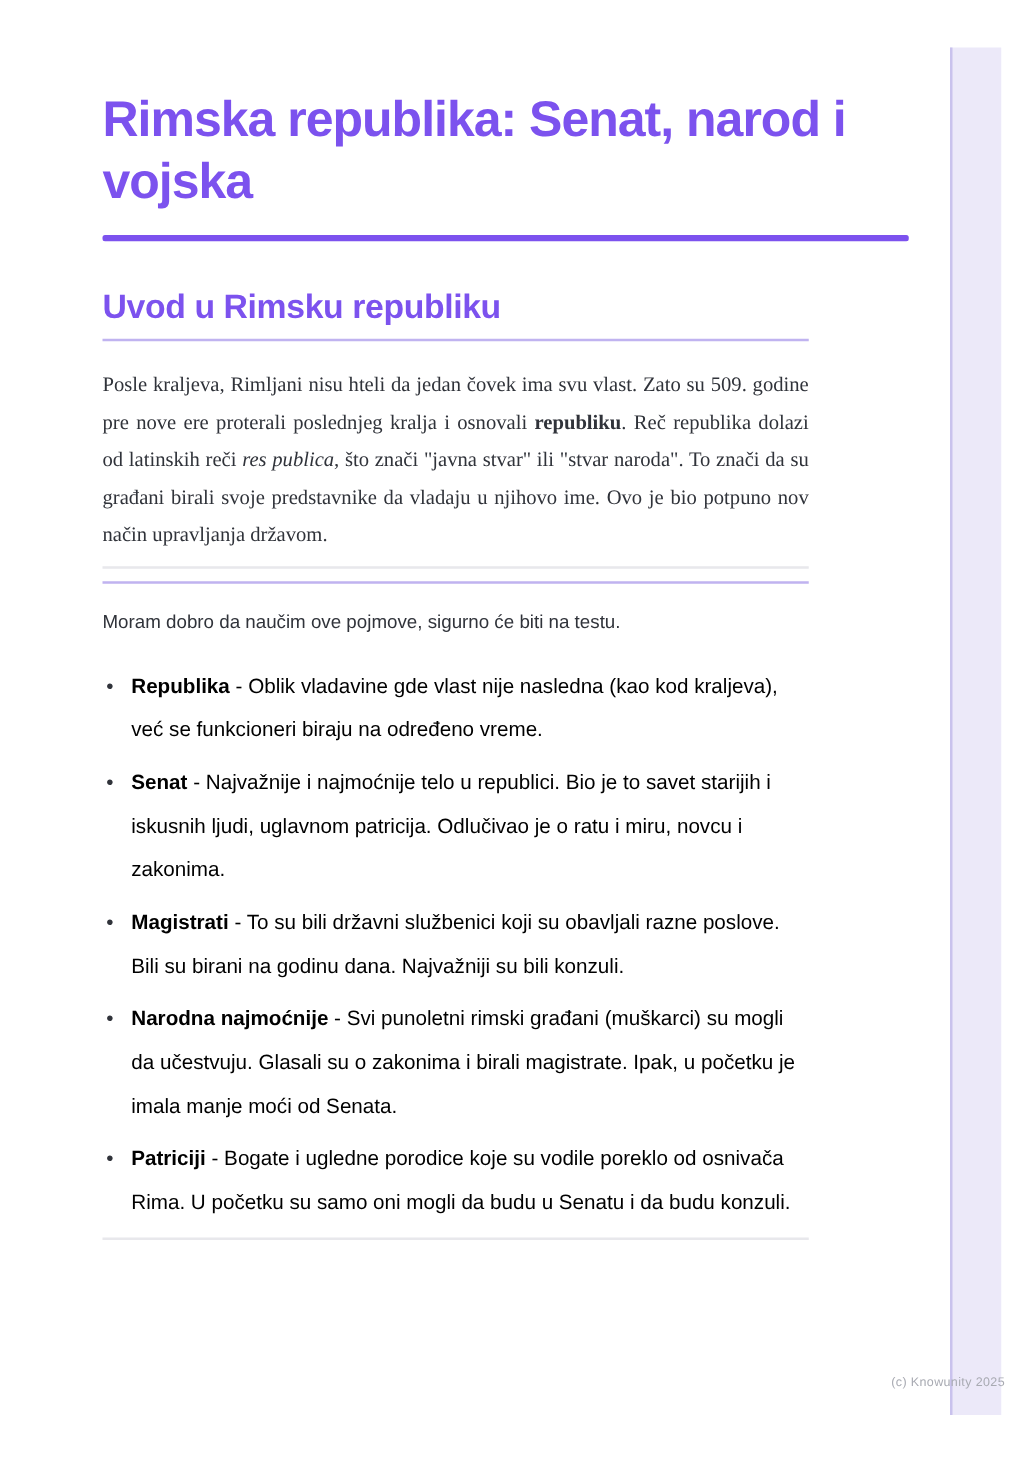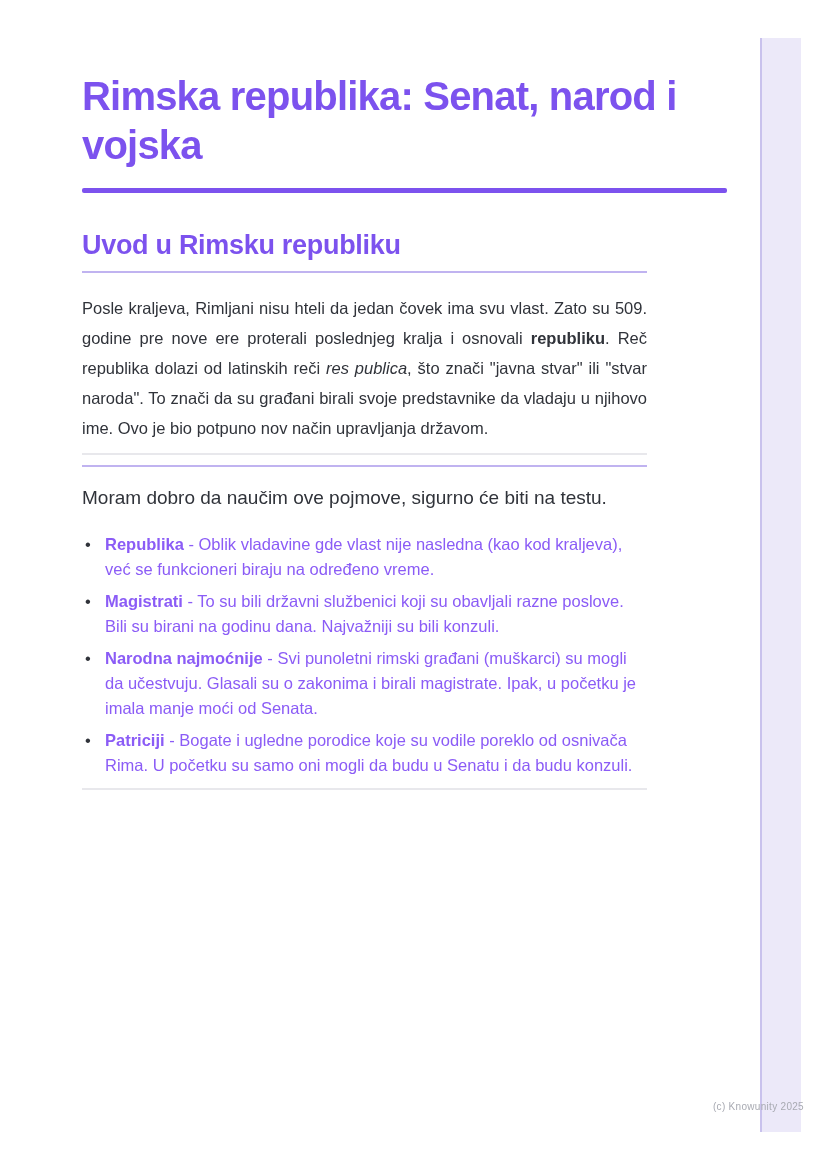--- a/index.html
+++ b/index.html
@@ -56,51 +56,52 @@
     margin-top: 10px;
   }
 
   p.body-paragraph {
     margin: 20px 0 0 0;
     width: 565px;
     font-size: 16.5px;
     line-height: 30px;
     color: #30333a;
     text-align: justify;
+    font-family: Liberation Serif, serif;
   }
   p.body-paragraph .seg-bold { font-weight: 700; }
   p.body-paragraph .seg-italic { font-style: italic; }
 
   .section-divider {
     width: 565px; height: 2px;
     background: #e8e8ec;
     margin-top: 10px;
   }
   .section-divider.mid { margin-top: 10px; }
 
   p.study-note {
     margin: 18px 0 0 0;
     width: 565px;
-    font-size: 19px;
+    font-size: 15px;
     line-height: 25px;
     color: #30333a;
   }
 
   ul.key-terms-list {
     margin: 22px 0 0 0;
     padding: 0;
     width: 565px;
     list-style: none;
   }
   ul.key-terms-list li {
     position: relative;
     padding-left: 23px;
     font-size: 16.5px;
-    line-height: 25px;
-    color: #8b5cf6;
+    line-height: 35px;
+    color: #000000;
   }
   ul.key-terms-list li + li { margin-top: 7px; }
   ul.key-terms-list li::before {
     content: "\2022";
     position: absolute;
     left: 3px; top: 0;
     color: #30333a;
   }
   ul.key-terms-list .term { font-weight: 700; }
 
@@ -132,20 +133,21 @@
     <p class="body-paragraph"><span>Posle kraljeva, Rimljani nisu hteli da jedan čovek ima svu vlast. Zato su 509. godine pre nove ere proterali poslednjeg kralja i osnovali </span><span class="seg-bold">republiku</span><span>. Reč republika dolazi od latinskih reči </span><span class="seg-italic">res publica</span><span>, što znači "javna stvar" ili "stvar naroda". To znači da su građani birali svoje predstavnike da vladaju u njihovo ime. Ovo je bio potpuno nov način upravljanja državom.</span></p>
 
     <div class="section-divider mid"></div>
 
     <div class="heading-underline"></div>
 
     <p class="study-note">Moram dobro da naučim ove pojmove, sigurno će biti na testu.</p>
 
     <ul class="key-terms-list">
       <li><span class="term">Republika</span><span> - </span><span>Oblik vladavine gde vlast nije nasledna (kao kod kraljeva), već se funkcioneri biraju na određeno vreme.</span></li>
+      <li><span class="term">Senat</span><span> - </span><span>Najvažnije i najmoćnije telo u republici. Bio je to savet starijih i iskusnih ljudi, uglavnom patricija. Odlučivao je o ratu i miru, novcu i zakonima.</span></li>
       <li><span class="term">Magistrati</span><span> - </span><span>To su bili državni službenici koji su obavljali razne poslove. Bili su birani na godinu dana. Najvažniji su bili konzuli.</span></li>
       <li><span class="term">Narodna najmoćnije</span><span> - </span><span>Svi punoletni rimski građani (muškarci) su mogli da učestvuju. Glasali su o zakonima i birali magistrate. Ipak, u početku je imala manje moći od Senata.</span></li>
       <li><span class="term">Patriciji</span><span> - </span><span>Bogate i ugledne porodice koje su vodile poreklo od osnivača Rima. U početku su samo oni mogli da budu u Senatu i da budu konzuli.</span></li>
     </ul>
 
     <div class="section-divider"></div>
 
   </div>
 
   <div class="footer-credit">(c) Knowunity 2025</div>

